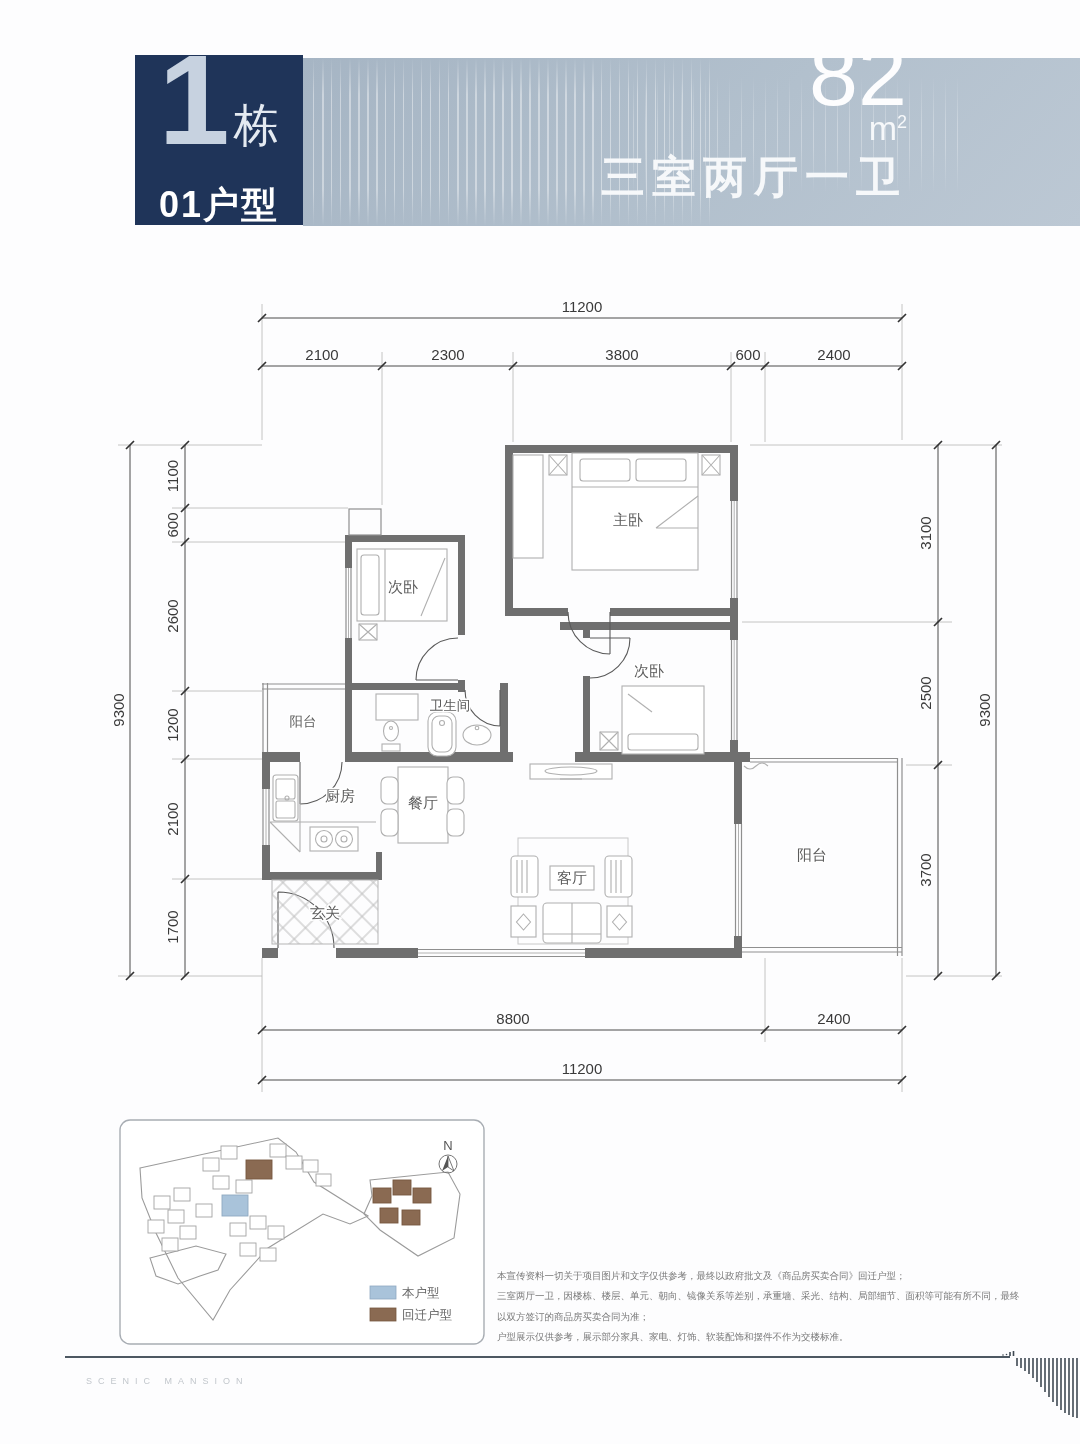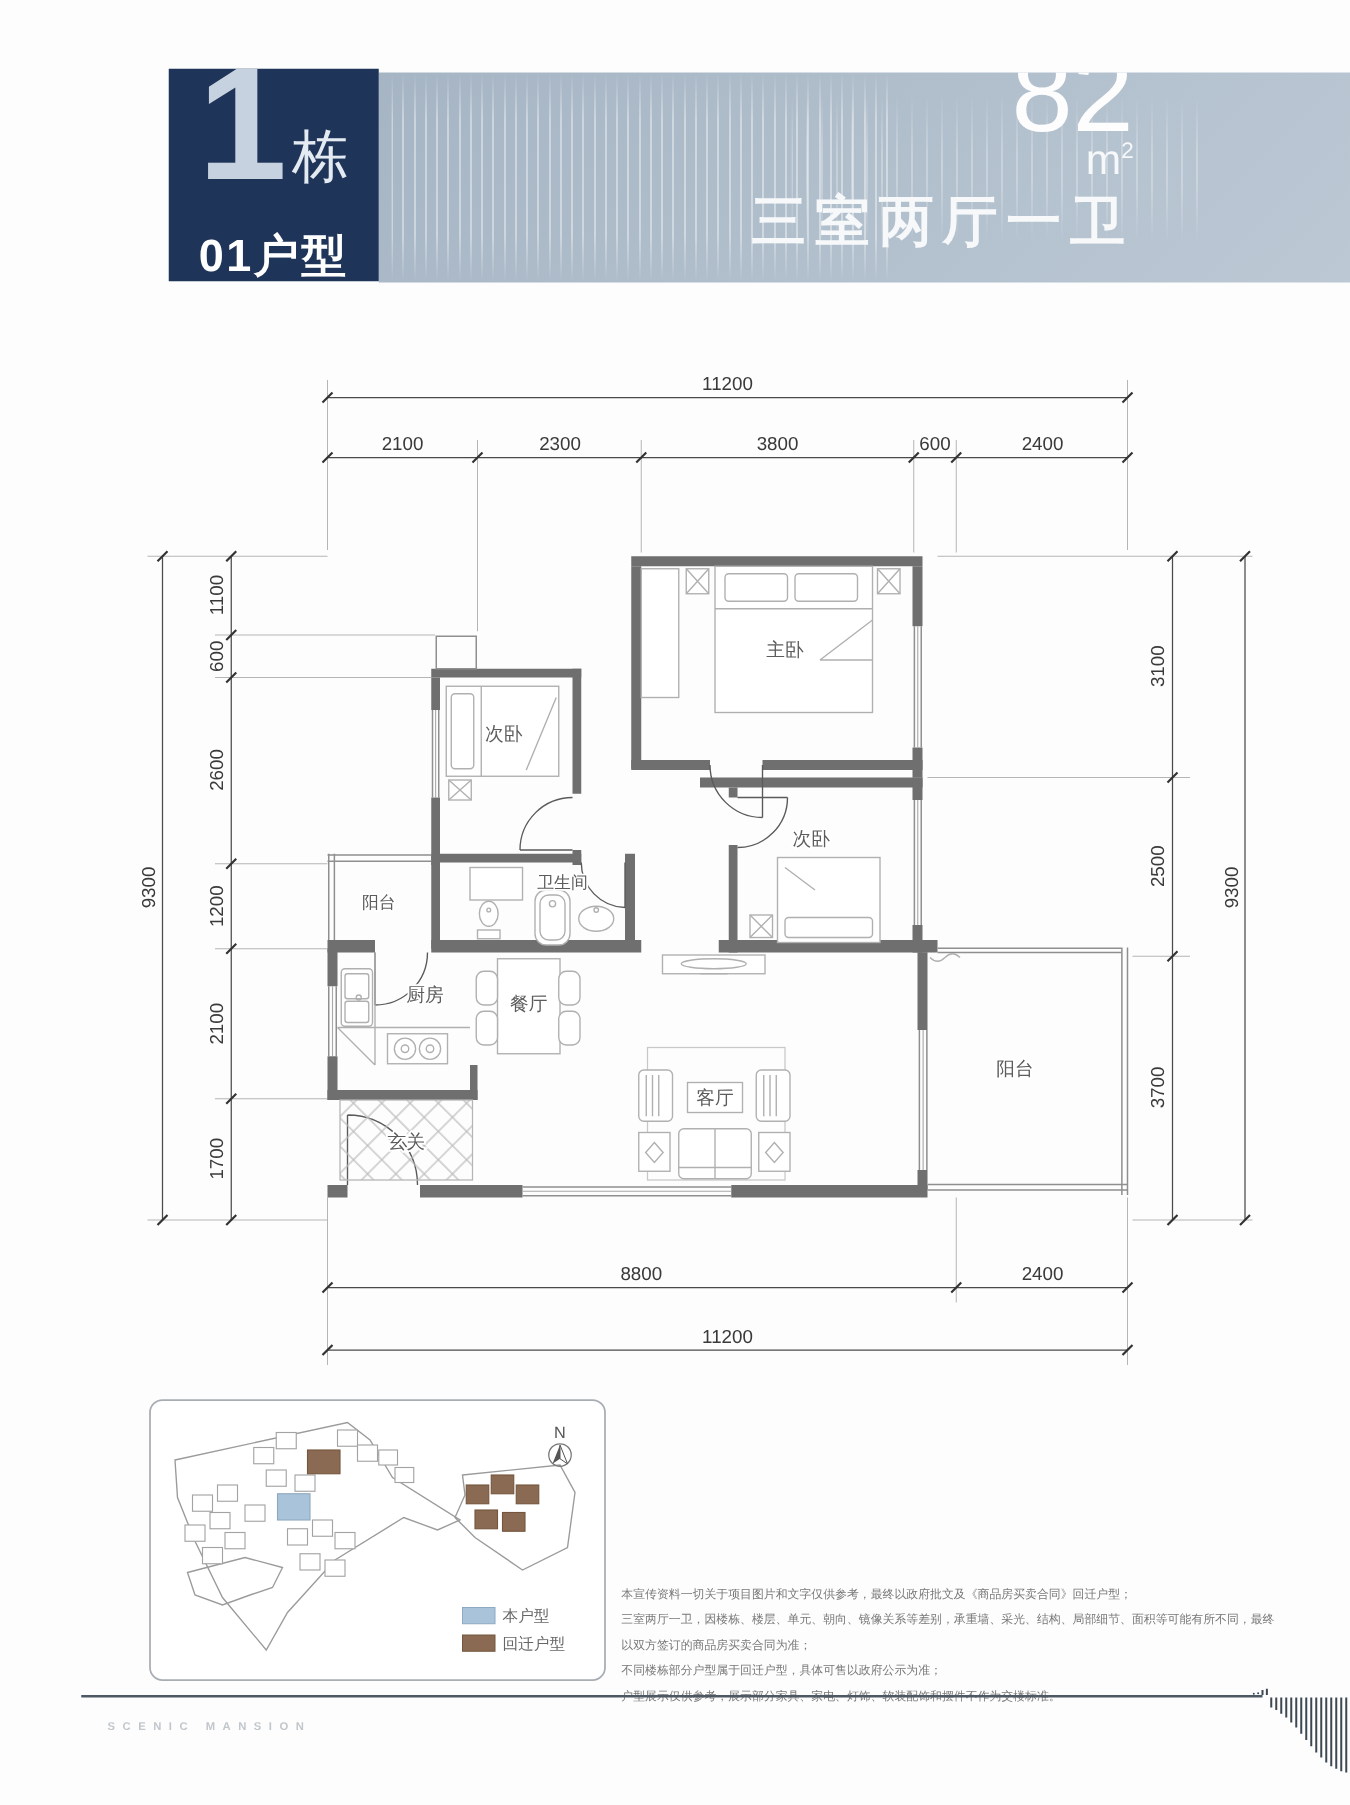--- a/index.html
+++ b/index.html
@@ -53,21 +53,21 @@
   .bnd{fill:none;stroke:#9b9b9b;stroke-width:1.1;}
   .bld{fill:#ffffff;stroke:#a3a3a3;stroke-width:0.9;}
   .bldb{fill:#a9c3da;stroke:#8fa9c0;stroke-width:0.9;}
   .bldr{fill:#8a6a52;stroke:#75573f;stroke-width:0.9;}
   .lgd{font:12.5px "Liberation Sans",sans-serif;fill:#666;text-anchor:start;}
 
   
   #disclaimer{left:497px;top:1266px;width:525px;color:#787878;font-size:9.5px;line-height:2.15;}
   #disclaimer p{margin:0;}
   #rule{left:65px;top:1356px;width:945px;height:2px;background:#4d5862;}
-  #brand{left:86px;top:1376px;font-size:9px;letter-spacing:6px;color:#c2c7cc;font-weight:bold;}
+  #brand{left:86px;top:1376px;font-size:9px;letter-spacing:6px;color:#c2c7cc;}
 </style>
 </head>
 <body>
 
 <div id="stage">
 
   <div id="badge" class="abs">
     <div class="row1">
       <span class="big1">1</span>
       <span class="dong">栋</span>
@@ -370,21 +370,20 @@
       <rect x="252" y="168" width="26" height="13" stroke="#8fa9c0" stroke-width="0.8" fill="#a9c3da"></rect>
       <text class="lgd" x="284" y="179">本户型</text>
       <rect x="252" y="190" width="26" height="13" stroke="#75573f" stroke-width="0.8" fill="#8a6a52"></rect>
       <text class="lgd" x="284" y="201">回迁户型</text>
     </g>
   </svg>
 
   <div id="disclaimer" class="abs">
     <p>本宣传资料一切关于项目图片和文字仅供参考，最终以政府批文及《商品房买卖合同》回迁户型；</p>
     <p>三室两厅一卫，因楼栋、楼层、单元、朝向、镜像关系等差别，承重墙、采光、结构、局部细节、面积等可能有所不同，最终以双方签订的商品房买卖合同为准；</p>
-    <p>不同楼栋部分户型属于回迁户型，具体可售以政府公示为准；</p>
     <p>户型展示仅供参考，展示部分家具、家电、灯饰、软装配饰和摆件不作为交楼标准。</p>
   </div>
 
   <div id="rule" class="abs"></div>
   <svg class="abs" style="left:1002px;top:1312px" width="78" height="110" viewBox="0 0 78 110">
     <g stroke="#3e4852" stroke-width="1.6">
       <circle cx="1" cy="43" r="0.8" fill="#3e4852" stroke="none"></circle>
       <circle cx="4.5" cy="42.5" r="0.8" fill="#3e4852" stroke="none"></circle>
       <line x1="8" y1="40" x2="8" y2="44"></line>
         <line x1="11.5" y1="39" x2="11.5" y2="44"></line>

